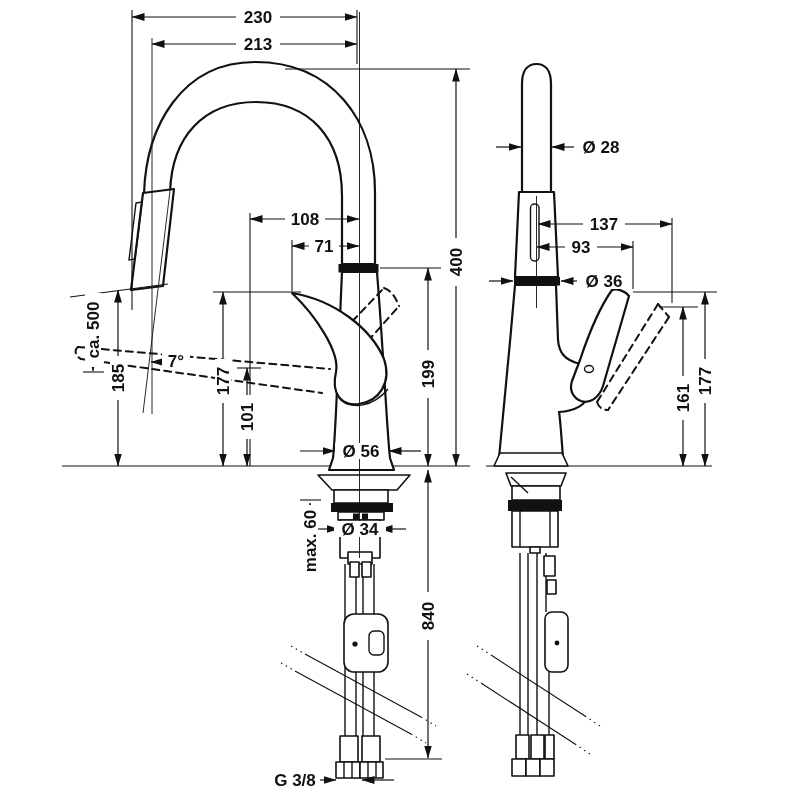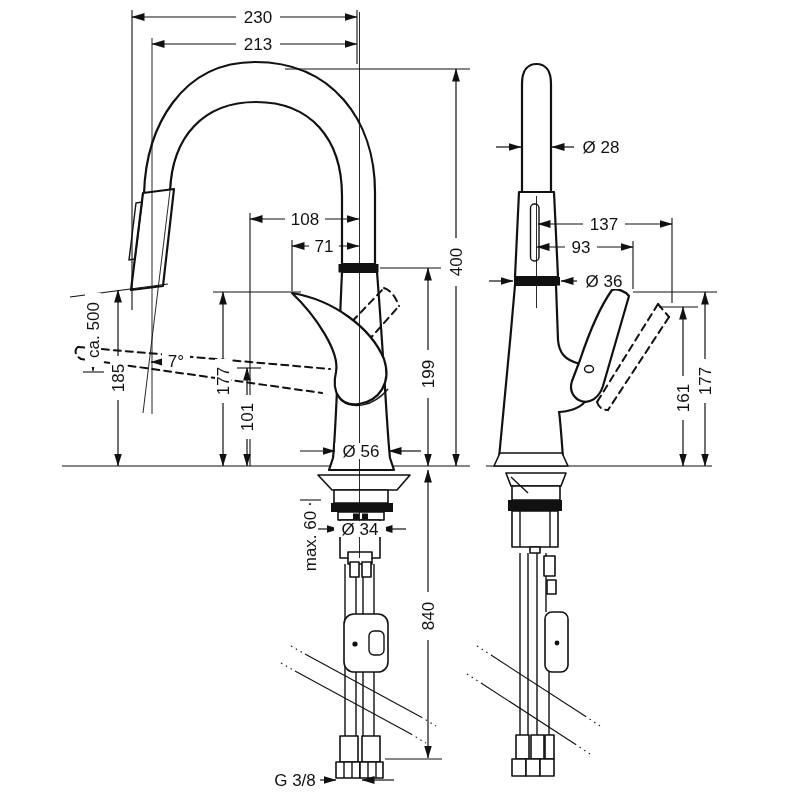--- a/index.html
+++ b/index.html
@@ -1,16 +1,16 @@
 <!DOCTYPE html>
 <html><head>
 <meta charset="utf-8">
 <style>
   html,body{margin:0;padding:0;background:#ffffff;}
-  .stage{width:664px;height:800px;background:#fff;position:relative;font-family:"Liberation Sans",sans-serif;}
+  .stage{width:664px;height:800px;background:#fff;position:relative;font-family:"Liberation Sans",sans-serif;font-weight:bold;}
   svg{display:block;}
   .ow {stroke:#111;stroke-width:2.2;fill:#fff;stroke-linejoin:round;}
   .ow2{stroke:#111;stroke-width:1.6;fill:#fff;stroke-linejoin:round;}
   .th {stroke:#111;stroke-width:1.4;fill:none;}
   .blk{fill:#111;stroke:none;}
   .d  {stroke:#111;stroke-width:1.2;fill:none;}
   .x  {stroke:#111;stroke-width:1.1;fill:none;}
   .c  {stroke:#111;stroke-width:0.9;fill:none;}
   .dash{stroke:#111;stroke-width:2;fill:none;stroke-dasharray:7 5;stroke-linecap:round;}
   .dot{stroke:#111;stroke-width:1.1;fill:none;stroke-dasharray:1.5 4;}

